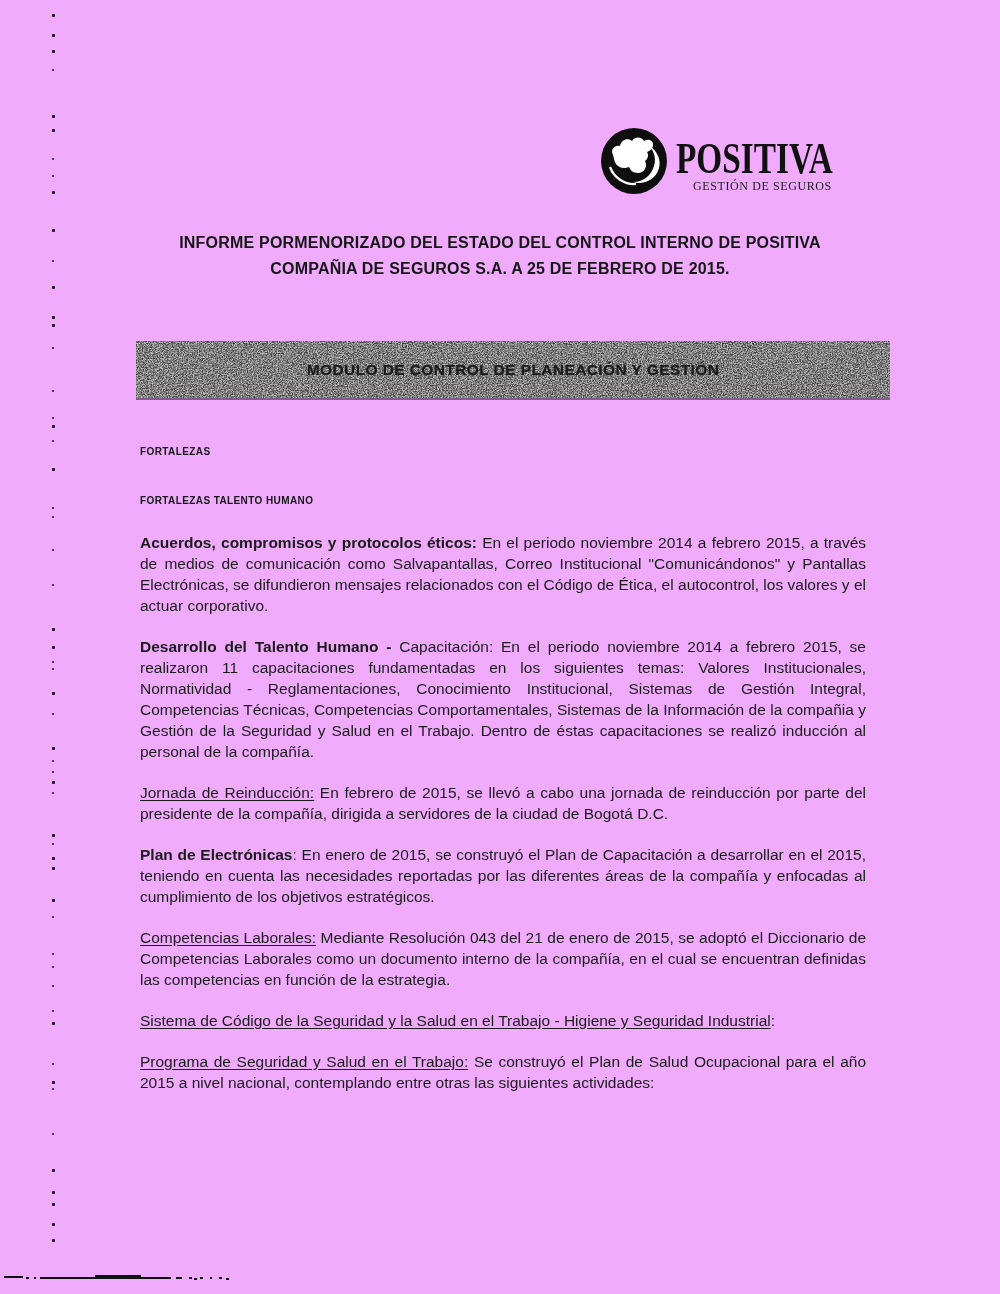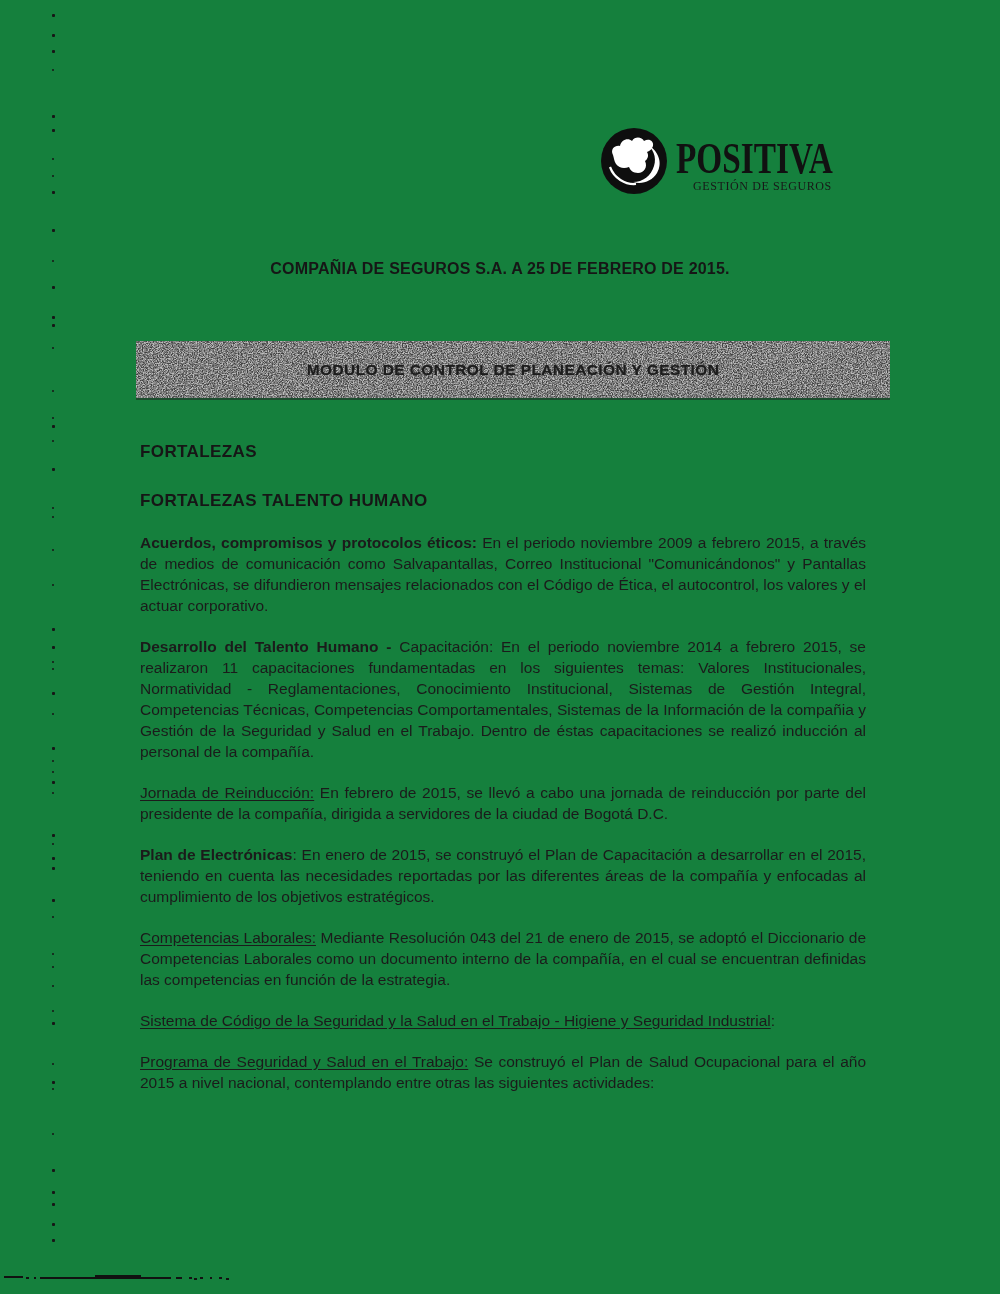--- a/index.html
+++ b/index.html
@@ -1,17 +1,17 @@
 <!DOCTYPE html>
 <html><head>
 <meta charset="utf-8">
 <style>
   html,body { margin:0; padding:0; background:#ffffff; }
   .page {
-    position:relative; width:1000px; height:1294px; background:#15803d;
+    position:relative; width:1000px; height:1294px; background:#f0abfc;
     overflow:hidden; color:#1b1b1b;
     font-family:"Liberation Sans", sans-serif;
   }
 
   
   .edge-dot { position:absolute; background:#161616; border-radius:1px; }
   .line-seg { position:absolute; background:#111; }
 
   
   .logo { position:absolute; top:124px; left:597px; display:flex; align-items:flex-start; }
@@ -45,21 +45,21 @@
     position:relative; font-weight:700; font-size:15.5px; letter-spacing:0.4px;
     color:#1d1d1d; text-shadow:0 0 1px rgba(20,20,20,0.45);
   }
 
   
   .content {
     position:absolute; left:140px; top:441px; width:726px;
     font-size:15.5px; line-height:21px; text-align:justify;
   }
   .content h2 {
-    font-size:17px; font-weight:700; letter-spacing:0.4px;
+    font-size:10px; font-weight:700; letter-spacing:0.4px;
     margin:0 0 28px; text-align:left; color:#161616;
   }
   .content h2.h-componente { margin-bottom:21px; }
   .content p { margin:0 0 20px; }
   .lead-bold { font-weight:700; }
   .lead-underline { text-decoration:underline; text-underline-offset:2px; }
 </style>
 </head>
 <body>
 
@@ -132,21 +132,21 @@
         <path fill="none" stroke="#ffffff" stroke-width="2.2" d="M13 43 c4 11 15 18 26 17"></path>
       </svg>
     </span>
     <div class="logo-block">
       <div class="brand">POSITIVA</div>
       <div class="tagline">GESTIÓN DE SEGUROS</div>
     </div>
   </div>
 
   <div class="title">
-    <br>
+    <span>INFORME PORMENORIZADO DEL ESTADO DEL CONTROL INTERNO DE POSITIVA</span><br>
     <span>COMPAÑIA DE SEGUROS S.A. A 25 DE FEBRERO DE 2015.</span>
   </div>
 
   <div class="banner">
     <svg class="banner-noise" preserveAspectRatio="none">
       <defs>
         <filter id="speck" x="0" y="0" width="100%" height="100%">
           <feTurbulence type="fractalNoise" baseFrequency="0.8" numOctaves="3" seed="7" stitchTiles="stitch"></feTurbulence>
           <feColorMatrix type="matrix" values="0 0 0 0 0  0 0 0 0 0  0 0 0 0 0  1.6 1.6 1.6 0 -1.9"></feColorMatrix>
         </filter>
@@ -154,21 +154,21 @@
       <rect width="100%" height="100%" fill="#bdbdbd"></rect>
       <rect width="100%" height="100%" filter="url(#speck)" opacity="0.65"></rect>
     </svg>
     <span class="banner-label">MODULO DE CONTROL DE PLANEACIÓN Y GESTIÓN</span>
   </div>
 
   <div class="content">
     <h2 class="h-fortalezas">FORTALEZAS</h2>
     <h2 class="h-componente">FORTALEZAS TALENTO HUMANO</h2>
     <div id="paragraphs">
-        <p><span class="lead-bold">Acuerdos, compromisos y protocolos éticos:</span><span> En el periodo noviembre 2009 a febrero 2015, a través de medios de comunicación como Salvapantallas, Correo Institucional "Comunicándonos" y Pantallas Electrónicas, se difundieron mensajes relacionados con el Código de Ética, el autocontrol, los valores y el actuar corporativo.</span></p>
+        <p><span class="lead-bold">Acuerdos, compromisos y protocolos éticos:</span><span> En el periodo noviembre 2014 a febrero 2015, a través de medios de comunicación como Salvapantallas, Correo Institucional "Comunicándonos" y Pantallas Electrónicas, se difundieron mensajes relacionados con el Código de Ética, el autocontrol, los valores y el actuar corporativo.</span></p>
         <p><span class="lead-bold">Desarrollo del Talento Humano -</span><span> Capacitación: En el periodo noviembre 2014 a febrero 2015, se realizaron 11 capacitaciones fundamentadas en los siguientes temas: Valores Institucionales, Normatividad - Reglamentaciones, Conocimiento Institucional, Sistemas de Gestión Integral, Competencias Técnicas, Competencias Comportamentales, Sistemas de la Información  de la compañia y Gestión de la Seguridad y Salud en el Trabajo. Dentro de éstas capacitaciones se realizó inducción al personal de la compañía.</span></p>
         <p><span class="lead-underline">Jornada de Reinducción:</span><span> En febrero de 2015, se llevó a cabo una jornada de reinducción por parte del presidente de la compañía, dirigida a servidores de la ciudad de Bogotá D.C.</span></p>
         <p><span class="lead-bold">Plan de Electrónicas</span><span>: En enero de 2015, se construyó el Plan de Capacitación a desarrollar  en el 2015, teniendo en cuenta las necesidades reportadas por las diferentes áreas de la compañía y enfocadas al cumplimiento de los objetivos estratégicos.</span></p>
         <p><span class="lead-underline">Competencias Laborales:</span><span> Mediante Resolución 043 del 21 de enero de 2015, se adoptó el Diccionario de Competencias Laborales como un documento interno de la compañía, en el cual se encuentran definidas las competencias en función de la estrategia.</span></p>
         <p><span class="lead-underline">Sistema de Código de la Seguridad y la Salud en el Trabajo - Higiene y Seguridad Industrial</span><span>:</span></p>
         <p><span class="lead-underline">Programa de Seguridad y Salud en el Trabajo:</span><span> Se construyó el Plan de Salud Ocupacional para el año 2015 a nivel nacional, contemplando entre otras las siguientes actividades:</span></p>
       </div>
   </div>
 
   <div id="bottom-line">

